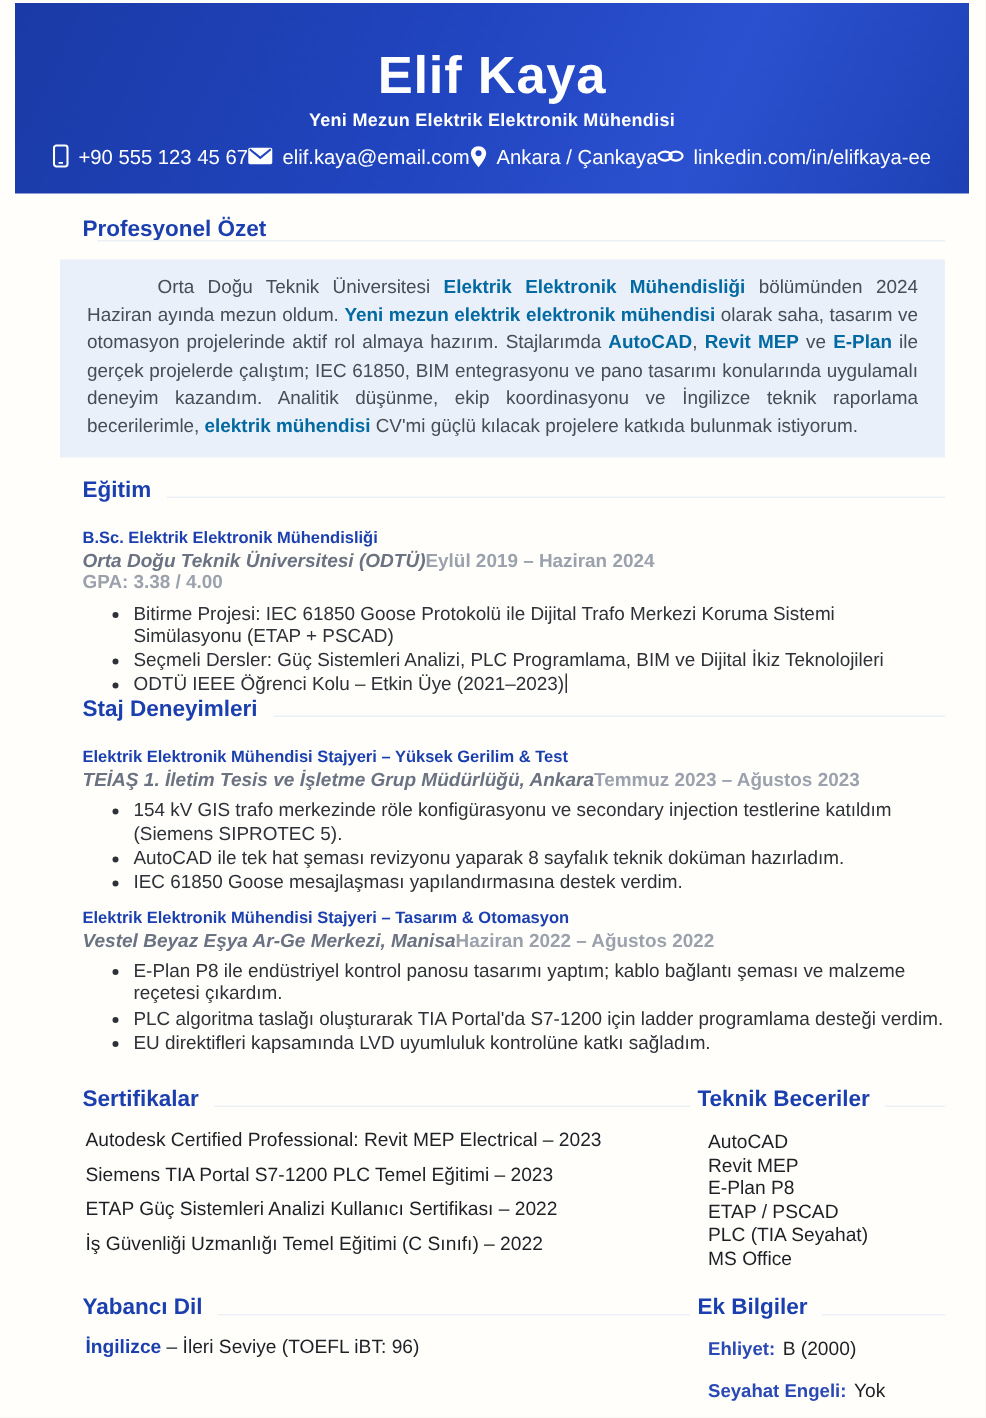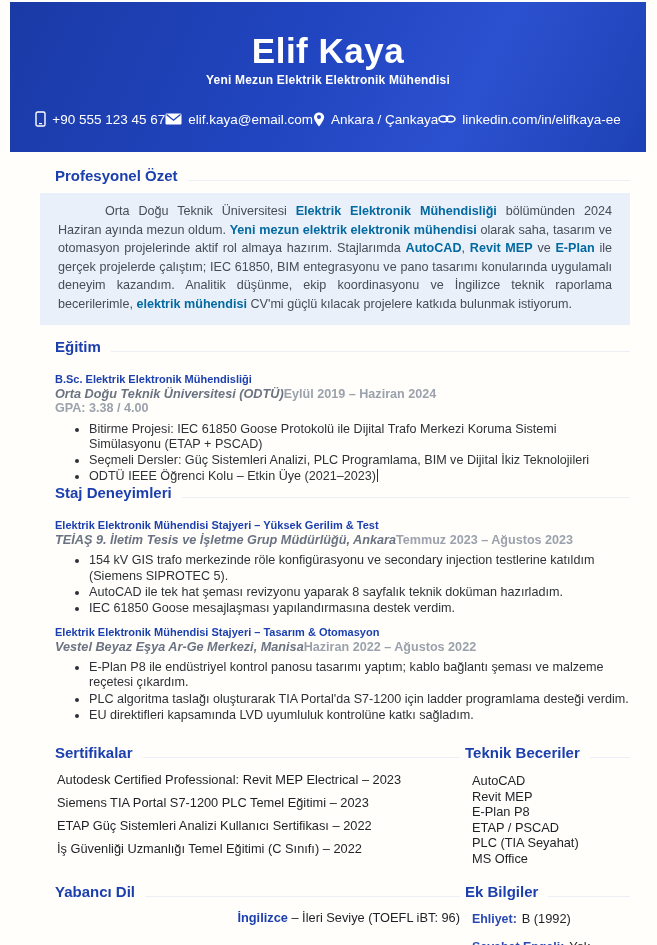--- a/index.html
+++ b/index.html
@@ -13,34 +13,34 @@
   *{box-sizing:border-box;}
   html,body{margin:0;padding:0;}
   body{background:#e8e8e8;}
   .page{
     width:657px;height:945px;margin:0 auto;background:#fffefa;
     font-family:"Liberation Sans","DejaVu Sans",sans-serif;
     position:relative;overflow:hidden;color:var(--body_text);
   }
   
   .band{
-    margin:2px 11px 0 10px;height:150px;color:#fff;text-align:center;
+    margin:2px 11px 0 10px;height:127px;color:#fff;text-align:center;
     background:linear-gradient(115deg,#1a3aa6 0%,#2145c0 45%,#2c51d0 72%,#1d41b4 100%);
   }
   .name{font-size:35px;font-weight:bold;letter-spacing:.5px;padding-top:29px;line-height:40px;}
   .subtitle{font-size:12px;font-weight:bold;margin-top:2px;letter-spacing:.2px;}
-  .contact-row{margin-top:24px;font-size:13.5px;display:flex;justify-content:center;align-items:center;}
+  .contact-row{margin-top:9px;font-size:13.5px;display:flex;justify-content:center;align-items:center;}
   .contact-item{display:flex;align-items:center;gap:6px;white-space:nowrap;}
   .cicon{display:inline-flex;align-items:center;}
   
   .content{padding:0 27px 0 40px;}
   .heading-row{display:flex;margin-left:15px;}
   .heading-text{color:var(--heading);font-weight:bold;font-size:15px;line-height:15px;white-space:nowrap;}
   .heading-rule{flex:1;border-bottom:1px solid #eceff5;margin:0 0 2px 10px;}
-  .sec-summary .heading-row{margin-top:16px;}
+  .sec-summary .heading-row{margin-top:16px;flex-direction:column;}
   .summary-box{
     background:var(--summary_bg);margin-top:10px;padding:9px 18px 11px 18px;
     font-size:12.6px;line-height:18.6px;color:#474d57;text-align:justify;text-indent:47px;
   }
   .summary-box .b{font-weight:bold;color:#0369a1;}
   .sec-edu .heading-row{margin-top:14px;}
   .sub-block{margin-left:15px;}
   .entry-title{color:var(--heading);font-weight:bold;font-size:11px;line-height:15px;margin-top:18px;}
   .line-row{display:flex;justify-content:flex-start;align-items:baseline;line-height:14px;}
   .company{color:var(--company_gray);font-style:italic;font-weight:bold;font-size:12.7px;}
@@ -56,21 +56,21 @@
   .job2-title{margin-top:9px;}
   .job2-bullets{margin-top:2px;}
   .caret{display:inline-block;width:1px;height:13px;background:#2e3238;vertical-align:-2px;margin-left:1px;}
   
   .bottom{display:flex;margin-top:22px;}
   .col-left{width:420px;}
   .col-right{flex:1;padding-left:5px;}
   .cert-list{margin:13px 0 0 17px;padding:0;list-style:none;font-size:12.8px;line-height:14px;color:#1d2025;}
   .cert-list li{margin-bottom:9px;}
   .lang-heading{margin-top:28px;}
-  .lang-line{margin:12px 0 0 17px;font-size:12.8px;line-height:14px;color:#1d2025;text-align:right;}
+  .lang-line{margin:12px 0 0 17px;font-size:12.8px;line-height:14px;color:#1d2025;}
   .lang-name{color:var(--heading);font-weight:bold;}
   .col-right .heading-row{margin-left:0;}
   .skill-list{margin:13px 0 0 7px;padding:0;list-style:none;font-size:12.8px;line-height:15.5px;color:#1d2025;}
   .extra-heading{margin-top:18px;}
   .extra-list{margin:13px 0 0 7px;}
   .extra-item{margin-bottom:14px;font-size:12.8px;line-height:14px;color:#1d2025;}
   .extra-item .lbl{color:#2a49b4;font-weight:bold;font-size:12.4px;}
   .extra-item .val{margin-left:5px;}
 </style>
 </head>
@@ -154,21 +154,21 @@
     <div class="sec-staj">
       <div class="heading-row">
         <span class="heading-text">Staj Deneyimleri</span>
         <span class="heading-rule"></span>
       </div>
 
       <div>
         <div class="sub-block">
           <div class="entry-title">Elektrik Elektronik Mühendisi Stajyeri – Yüksek Gerilim &amp; Test</div>
           <div class="line-row">
-            <span class="company">TEİAŞ 9. İletim Tesis ve İşletme Grup Müdürlüğü, Ankara</span>
+            <span class="company">TEİAŞ 1. İletim Tesis ve İşletme Grup Müdürlüğü, Ankara</span>
             <span class="dates">Temmuz 2023 – Ağustos 2023</span>
           </div>
         </div>
         <ul class="bullets job1-bullets">
             <li>154 kV GIS trafo merkezinde röle konfigürasyonu ve secondary injection testlerine katıldım (Siemens SIPROTEC 5).</li>
             <li>AutoCAD ile tek hat şeması revizyonu yaparak 8 sayfalık teknik doküman hazırladım.</li>
             <li>IEC 61850 Goose mesajlaşması yapılandırmasına destek verdim.</li>
           </ul>
       </div>
 
@@ -223,20 +223,20 @@
             <li>ETAP / PSCAD</li>
             <li>PLC (TIA Seyahat)</li>
             <li>MS Office</li>
           </ul>
 
         <div class="heading-row extra-heading">
           <span class="heading-text">Ek Bilgiler</span>
           <span class="heading-rule"></span>
         </div>
         <div class="extra-list">
-            <div class="extra-item"><span class="lbl">Ehliyet:</span><span class="val">B (1992)</span></div>
+            <div class="extra-item"><span class="lbl">Ehliyet:</span><span class="val">B (2000)</span></div>
             <div class="extra-item"><span class="lbl">Seyahat Engeli:</span><span class="val">Yok</span></div>
           </div>
       </div>
     </div>
 
   </div>
 </div>
 
 </body></html>

